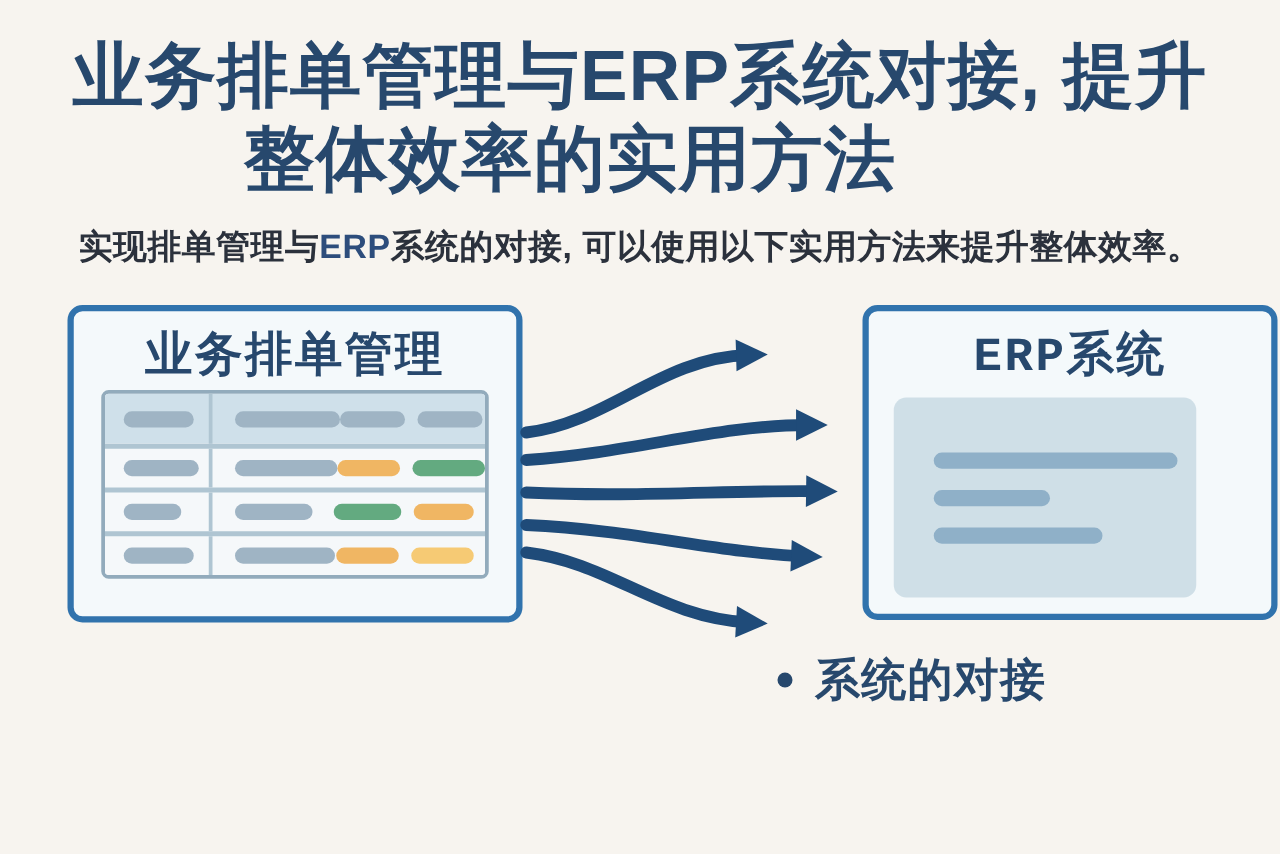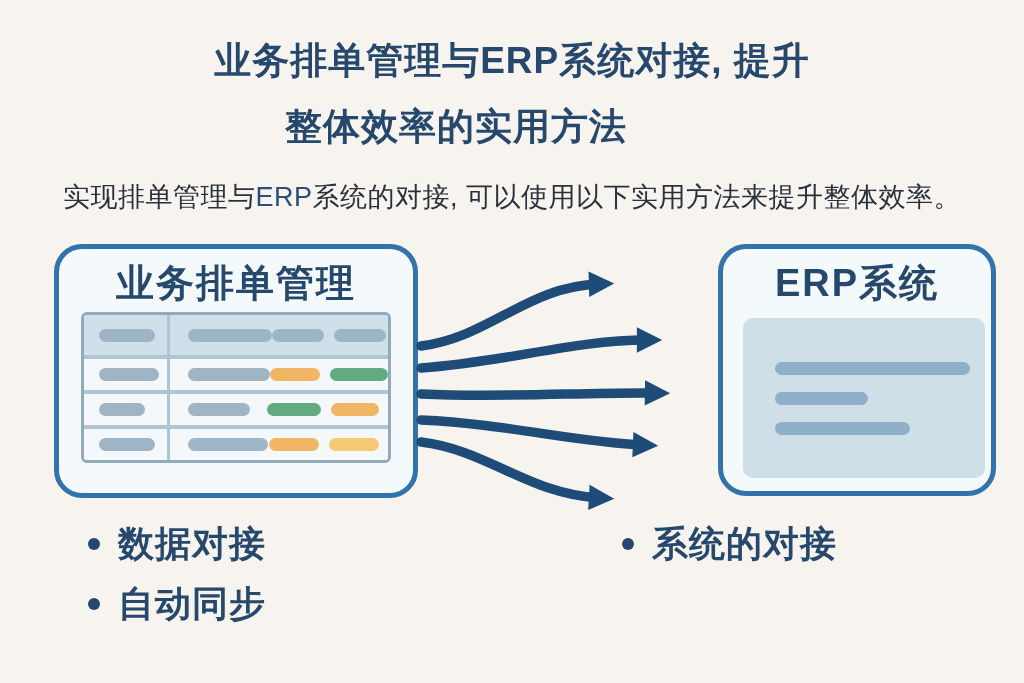--- a/index.html
+++ b/index.html
@@ -6,31 +6,31 @@
   html,body { width:1024px; height:683px; }
   body {
     font-family:"Liberation Sans","DejaVu Sans",sans-serif;
     background:var(--background,#F7F4EF);
     overflow:hidden;
   }
   .stage { position:relative; width:1024px; height:683px; background:var(--background); }
 
   
   .title { position:absolute; left:0; right:0; top:28px; text-align:center;
-           color:var(--navy); font-weight:bold; font-size:37px; line-height:66px; letter-spacing:1px; }
+           color:var(--navy); font-weight:bold; font-size:57px; line-height:66px; letter-spacing:1px; }
   .title-line2 { transform:translateX(-56px); }
   .subtitle { position:absolute; left:0; right:0; top:179px; text-align:center;
-              font-size:27px; font-weight:400; color:var(--subtitle-text); letter-spacing:0.5px; }
+              font-size:27px; font-weight:700; color:var(--subtitle-text); letter-spacing:0.5px; }
   .subtitle .erp { color:var(--subtitle-erp); }
 
   
-  .box { position:absolute; border:5px solid var(--box-border); border-radius:28px;
-         background:var(--box-bg); }
+  .box { position:absolute; border:5px solid var(--box-border); border-radius:12px;
+         background:var(--box-bg);font-family:Liberation Mono, monospace; }
   .left-box  { left:54px;  top:244px; width:364px; height:254px; }
-  .right-box { left:718px; top:244px; width:278px; height:252px; }
+  .right-box { left:690px; top:244px; width:332px; height:252px; }
   .box-title { position:absolute; top:9px; left:0; right:0; text-align:center;
                color:var(--navy); font-weight:bold; font-size:38px; letter-spacing:2px; }
 
   
   .table { position:absolute; left:22px; right:22px; top:63px;
            border:3px solid var(--table-border); border-radius:6px;
            background:var(--table-row-bg); overflow:hidden; }
   .trow { display:flex; height:35px; background:var(--table-row-bg); }
   .trow + .trow { border-top:4px solid var(--table-divider); }
   .thead { height:40px; background:var(--table-header-bg); }
@@ -133,30 +133,20 @@
 
   <div class="box right-box">
     <div class="box-title">ERP系统</div>
     <div class="erp-screen">
         <div class="bar" style="width: 195px; top: 44px;"></div>
         <div class="bar" style="width: 93px; top: 74px;"></div>
         <div class="bar" style="width: 135px; top: 104px;"></div>
       </div>
   </div>
 
-  <div class="bullets bullets-left">
-    <div class="bullet">
-      <span class="dot"></span>
-      <span class="bl">数据对接</span>
-    </div>
-    <div class="bullet">
-      <span class="dot"></span>
-      <span class="bl">自动同步</span>
-    </div>
-  </div>
 
   <div class="bullets bullets-right">
     <div class="bullet">
       <span class="dot"></span>
       <span class="bl">系统的对接</span>
     </div>
   </div>
 
 </div>
 

